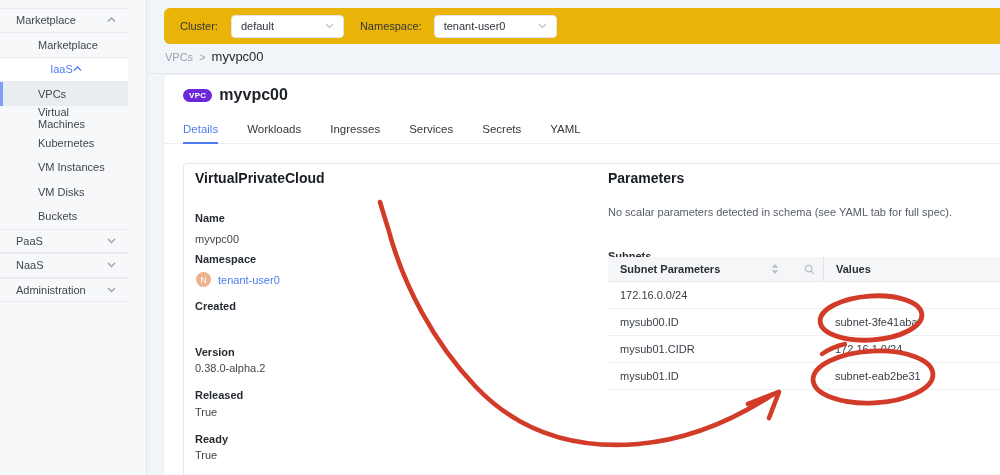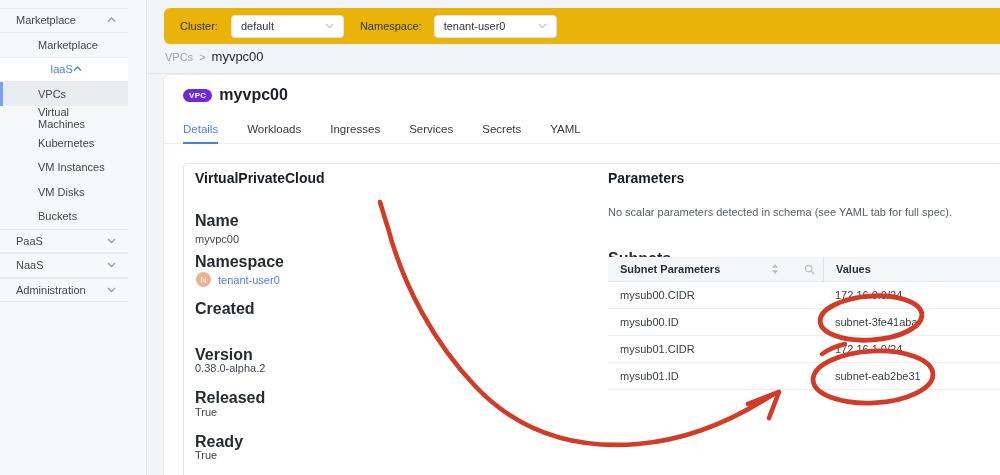--- a/index.html
+++ b/index.html
@@ -49,21 +49,21 @@
   .tabs { position:absolute; left:164px; top:120px; width:836px; height:24px;
           display:flex; gap:29px; padding-left:19px; border-bottom:1px solid #eceef1; }
   .tab { font-size:11.5px; color:#33383f; position:relative; cursor:pointer; padding-top:3px; }
   .tab.active { color:#4e7cf0; }
   .tab.active::after { content:''; position:absolute; left:0; right:0; bottom:-1px; height:2px; background:#4e7cf0; }
 
   .panel { position:absolute; left:183px; top:163px; width:820px; height:320px;
            background:#fff; border:1px solid #e4e7eb; border-radius:4px; }
 
   .h-section { font-size:14px; font-weight:700; color:#181d23; }
-  .flabel { font-size:16px; font-weight:700; color:#262b31; }
+  .flabel { font-size:11px; font-weight:700; color:#262b31; }
   .fvalue { font-size:11px; color:#40464e; }
   .ns-wrap { display:flex; align-items:center; gap:7px; }
   .avatar { width:15px; height:15px; border-radius:50%; background:#efb28e; color:#fff;
             font-size:9px; display:flex; align-items:center; justify-content:center; }
   .link { font-size:11px; color:#4e7cf0; cursor:pointer; }
   .note { font-size:11px; color:#575e67; }
 
   
   .subnet-table { position:absolute; left:608px; top:257px; width:430px; }
   .t-head { display:flex; height:25px; background:#f5f6f8; border-bottom:1px solid #e7eaed; }
@@ -243,21 +243,20 @@
             </svg>
         </span>
       </div>
       <div class="t-hcell c2">
         <span>Values</span>
         <span class="spacer"></span>
 
       </div>
     </div>
     <div class="t-row">
-      <div class="t-cell c1">mysub00.CIDR</div>
       <div class="t-cell c2">172.16.0.0/24</div>
     </div>
     <div class="t-row">
       <div class="t-cell c1">mysub00.ID</div>
       <div class="t-cell c2">subnet-3fe41aba</div>
     </div>
     <div class="t-row">
       <div class="t-cell c1">mysub01.CIDR</div>
       <div class="t-cell c2">172.16.1.0/24</div>
     </div>

